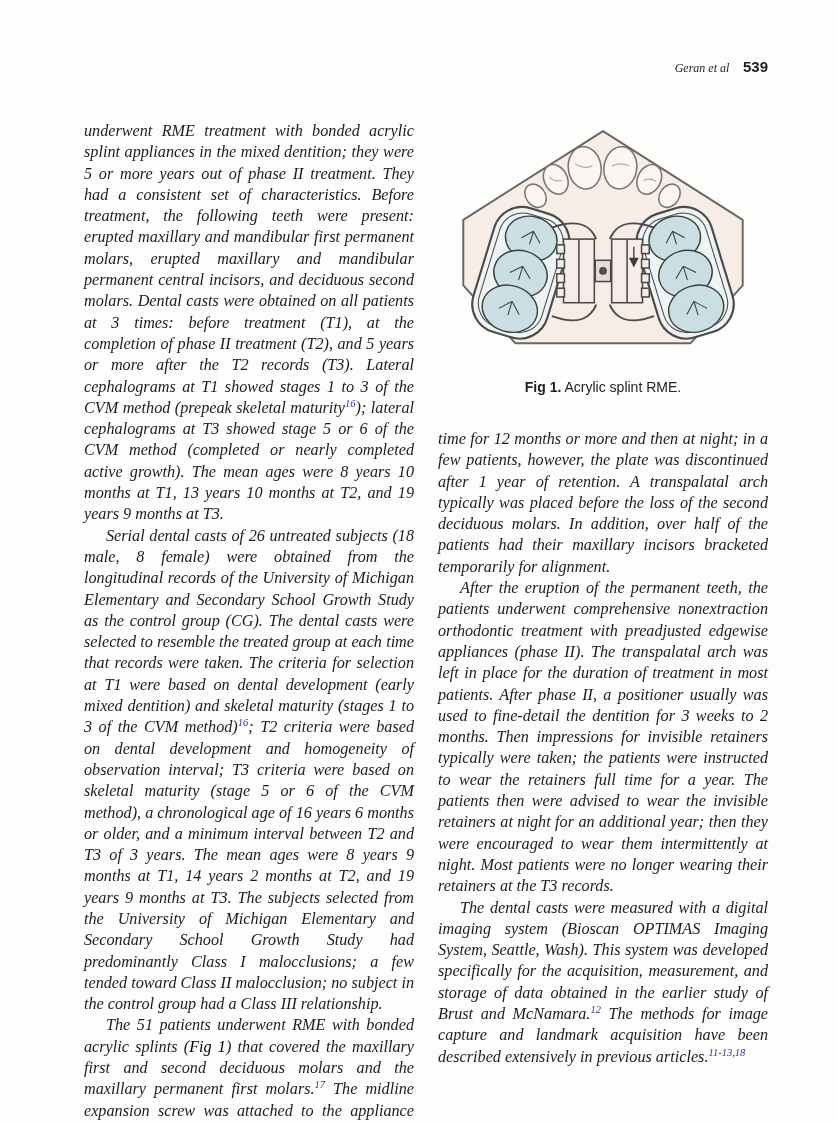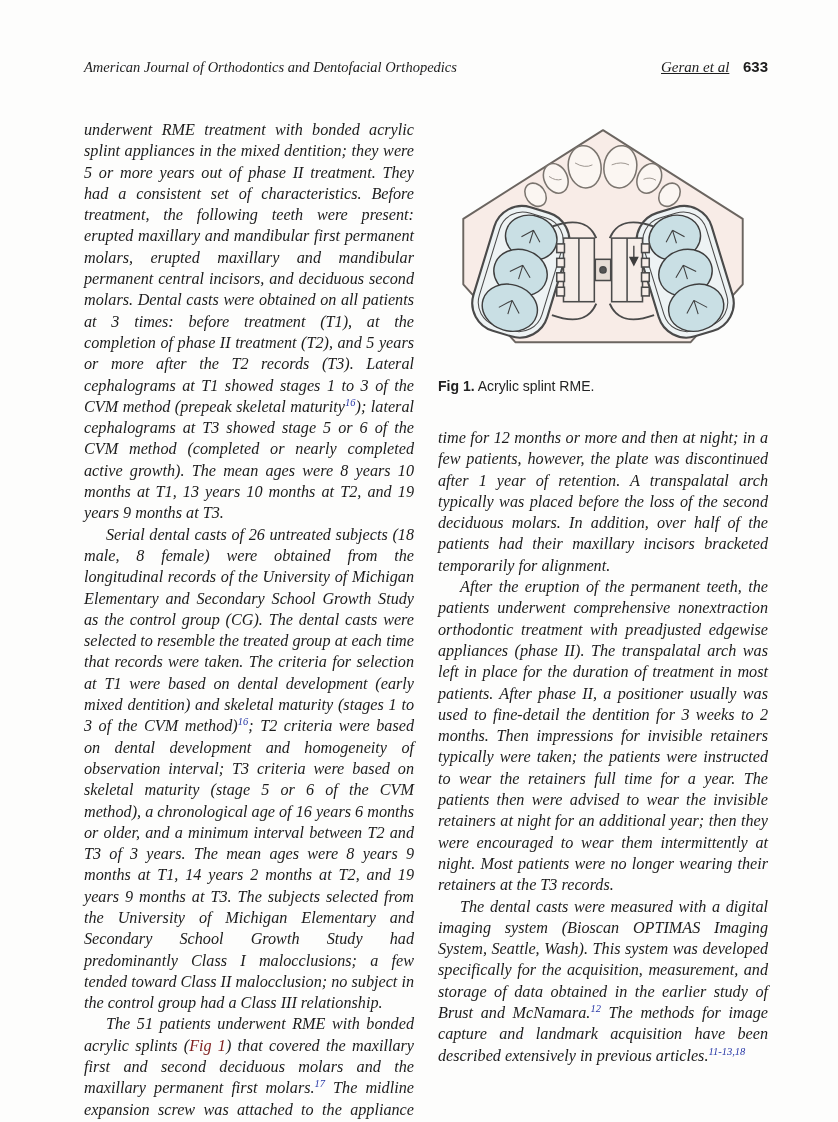--- a/index.html
+++ b/index.html
@@ -14,21 +14,21 @@
   .page{
     position:absolute;left:84px;top:58px;width:684px;
   }
   
   .runhead{
     display:flex;justify-content:space-between;align-items:flex-start;
     font-size:14.5px;line-height:18px;
   }
   .runhead .left{font-style:italic;}
   .runhead .right{white-space:nowrap;}
-  .runhead .authors{font-style:italic;font-size:15px;text-decoration:underline;}
+  .runhead .authors{font-style:italic;font-size:12px;}
   .runhead .pagenum{
     font-family:"Liberation Sans", sans-serif;
     font-weight:bold;font-size:15px;margin-left:10px;
   }
   
   .columns{
     display:flex;gap:24px;margin-top:44px;
   }
   .col{width:330px;}
   .col p{
@@ -37,42 +37,41 @@
     text-align:justify;
     hyphens:auto;
     font-style:italic;
   }
   .col p.indent{text-indent:22px;}
   sup.sup{
     color:#2636a6;
     font-size:10.5px;
     line-height:0;
   }
-  span.link{color:#7f1d1d;}
+  span.link{color:#000000;}
   
   .figure-block{margin:4px 0 34px 0;text-align:center;}
   .fig-caption{
     font-family:"Liberation Sans", sans-serif;
     font-size:14px;color:#222;
-    margin-top:16px;text-align:left;
+    margin-top:16px;text-align:center;
   }
   .fig-caption .cap-label{font-weight:bold;}
 </style>
 </head>
 <body>
 
 <div class="page">
 
   <div class="runhead">
     <div class="left">
-      <div>American Journal of Orthodontics and Dentofacial Orthopedics</div>
     </div>
     <div class="right">
       <span class="authors">Geran et al</span>
-      <span class="pagenum">633</span>
+      <span class="pagenum">539</span>
     </div>
   </div>
 
   <div class="columns">
 
     <div class="col" id="left-col">
         <p class=""><span>underwent RME treatment with bonded acrylic splint appliances in the mixed dentition; they were 5 or more years out of phase II treatment. They had a consistent set of characteristics. Before treatment, the following teeth were present: erupted maxillary and mandibular first permanent molars, erupted maxillary and mandibular permanent central incisors, and deciduous second molars. Dental casts were obtained on all patients at 3 times: before treatment (T1), at the completion of phase II treatment (T2), and 5 years or more after the T2 records (T3). Lateral cephalograms at T1 showed stages 1 to 3 of the CVM method (prepeak skeletal maturity</span><sup class="sup">16</sup><span>); lateral cephalograms at T3 showed stage 5 or 6 of the CVM method (completed or nearly completed active growth). The mean ages were 8 years 10 months at T1, 13 years 10 months at T2, and 19 years 9 months at T3.</span></p>
         <p class="indent"><span>Serial dental casts of 26 untreated subjects (18 male, 8 female) were obtained from the longitudinal records of the University of Michigan Elementary and Secondary School Growth Study as the control group (CG). The dental casts were selected to resemble the treated group at each time that records were taken. The criteria for selection at T1 were based on dental development (early mixed dentition) and skeletal maturity (stages 1 to 3 of the CVM method)</span><sup class="sup">16</sup><span>; T2 criteria were based on dental development and homogeneity of observation interval; T3 criteria were based on skeletal maturity (stage 5 or 6 of the CVM method), a chronological age of 16 years 6 months or older, and a minimum interval between T2 and T3 of 3 years. The mean ages were 8 years 9 months at T1, 14 years 2 months at T2, and 19 years 9 months at T3. The subjects selected from the University of Michigan Elementary and Secondary School Growth Study had predominantly Class I malocclusions; a few tended toward Class II malocclusion; no subject in the control group had a Class III relationship.</span></p>
         <p class="indent"><span>The 51 patients underwent RME with bonded acrylic splints (</span><span class="link">Fig 1</span><span>) that covered the maxillary first and second deciduous molars and the maxillary permanent first molars.</span><sup class="sup">17</sup><span> The midline expansion screw was attached to the appliance with a heavy (.045 in) wire framework and routinely was expanded a quarter turn per day until a buccal crossbite was approached. The transverse molar relationship obtained in most instances involved approximating the lingual cusps of the maxillary posterior teeth and the buccal cusps of the mandibular posterior teeth in the transverse dimension.</span></p>
       </div>

